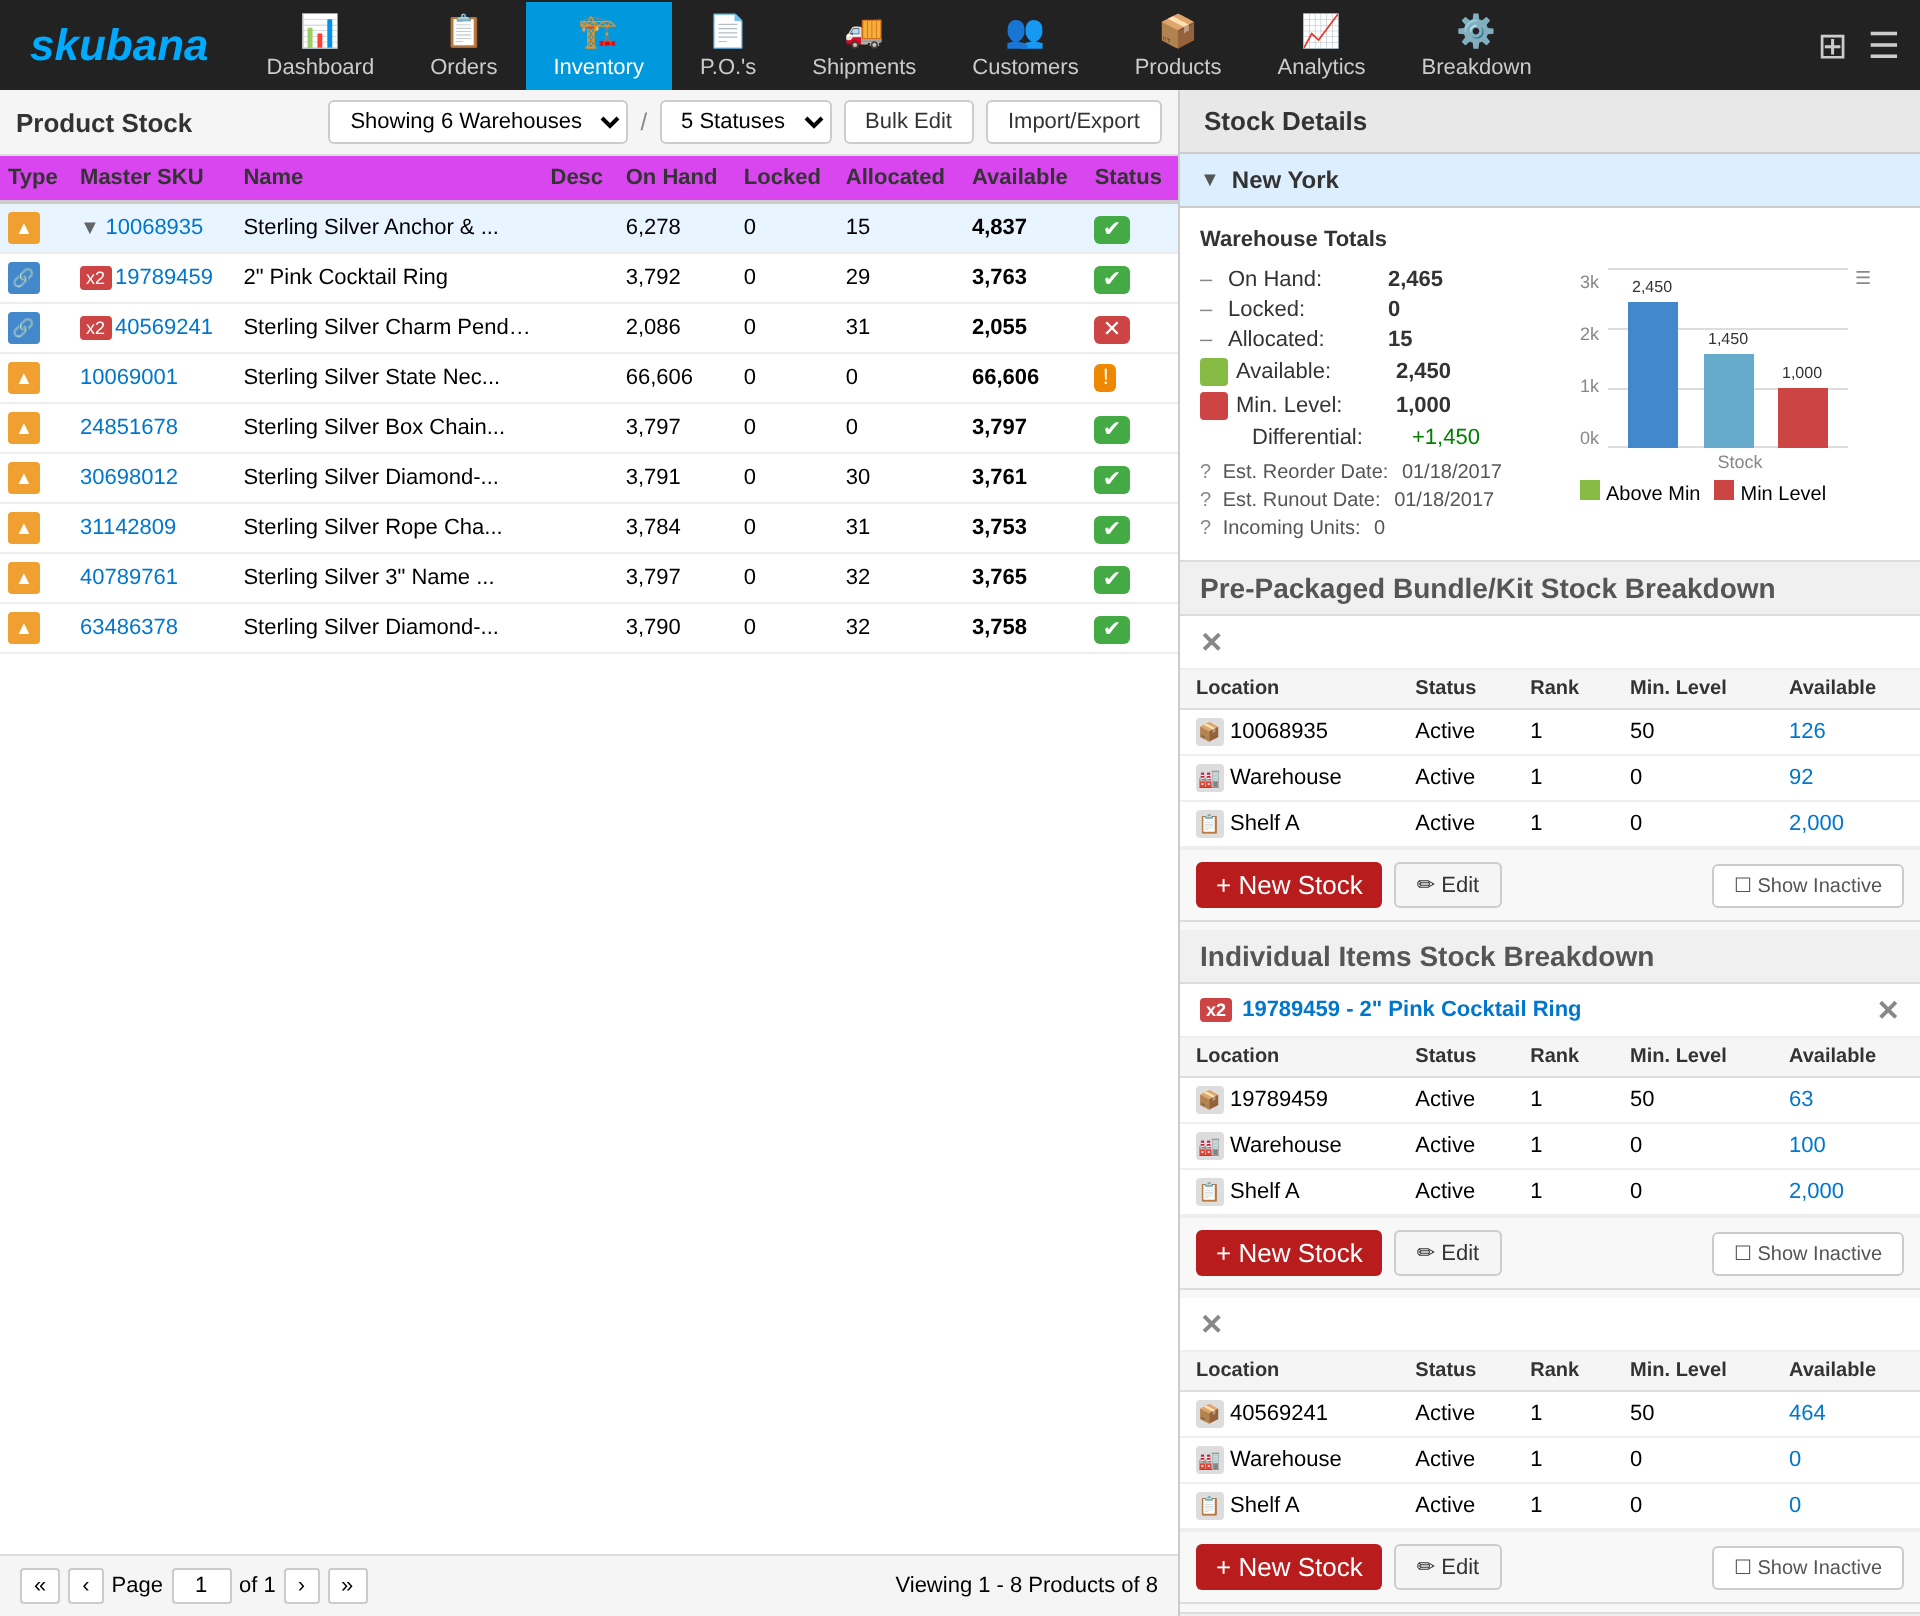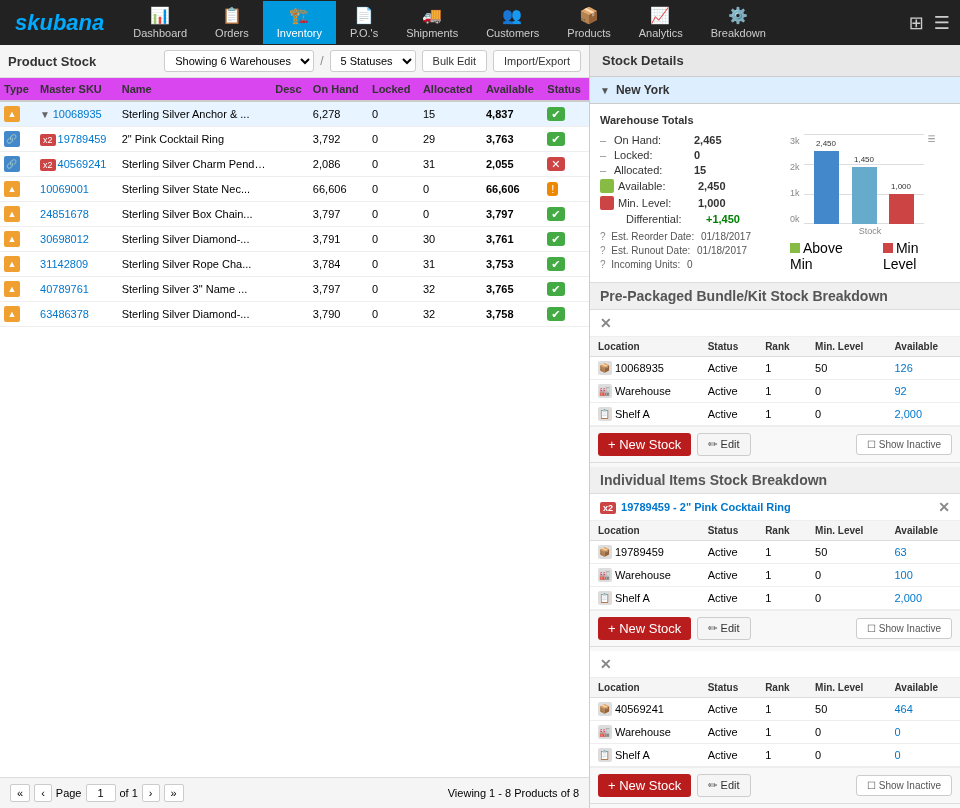--- a/index.html
+++ b/index.html
@@ -60,21 +60,21 @@
     .warehouse-totals { background: white; border-bottom: 1px solid #ddd; padding: 10px; }
     .wt-title { font-size: 11px; font-weight: bold; color: #333; margin-bottom: 8px; }
     .wt-content { display: flex; gap: 10px; }
     .wt-stats { flex: 1; }
     .wt-row { display: flex; align-items: center; margin-bottom: 3px; font-size: 11px; }
     .wt-row .dash { color: #888; margin-right: 6px; width: 8px; }
     .wt-row .label { color: #333; width: 80px; }
     .wt-row .value { font-weight: bold; color: #333; }
     .wt-row .diff-pos { color: green; font-weight: bold; }
     .wt-chart { width: 160px; position: relative; }
-    .chart-legend { display: flex; gap: 20px; font-size: 14px; margin-top: 4px; }
+    .chart-legend { display: flex; gap: 7px; font-size: 10px; margin-top: 4px; }
     .legend-dot { width: 10px; height: 10px; display: inline-block; margin-right: 3px; }
 
     
     .breakdown-section { background: white; border-bottom: 1px solid #ddd; margin-bottom: 4px; }
     .breakdown-title { background: #f0f0f0; padding: 5px 10px; font-size: 14px; font-weight: bold; color: #555; border-bottom: 1px solid #ddd; }
     .breakdown-subtitle { padding: 5px 10px; font-size: 11px; color: #0077cc; font-weight: bold; display: flex; justify-content: space-between; align-items: center; border-bottom: 1px solid #eee; }
     .close-btn { color: #888; cursor: pointer; font-size: 14px; }
 
     
     .btable { width: 100%; border-collapse: collapse; font-size: 11px; }
@@ -335,21 +335,21 @@
               <span class="value">2,450</span>
             </div>
             <div class="wt-row">
               <span style="width:14px;height:14px;background:#cc4444;border-radius:2px;display:inline-block;margin-right:4px;"></span>
               <span class="label">Min. Level:</span>
               <span class="value">1,000</span>
             </div>
             <div class="wt-row">
               <span class="dash" style="margin-right:18px;"></span>
               <span class="label">Differential:</span>
-              <span class="diff-pos" style="color:green;font-weight:bold;">+1,450</span>
+              <span class="diff-pos" style="color:green;font-weight:normal;">+1,450</span>
             </div>
             <div style="margin-top:6px;font-size:10px;color:#555;">
               <span style="color:#888;margin-right:3px;">?</span>
               <span>Est. Reorder Date:</span>
               <span style="margin-left:4px;">01/18/2017</span>
             </div>
             <div style="margin-top:3px;font-size:10px;color:#555;">
               <span style="color:#888;margin-right:3px;">?</span>
               <span>Est. Runout Date:</span>
               <span style="margin-left:4px;">01/18/2017</span>
@@ -373,21 +373,21 @@
 
                 <div style="position:absolute;top:0;left:0;right:0;height:1px;background:#ddd;"></div>
                 <div style="position:absolute;top:30px;left:0;right:0;height:1px;background:#ddd;"></div>
                 <div style="position:absolute;top:60px;left:0;right:0;height:1px;background:#ddd;"></div>
                 <div style="position:absolute;bottom:0;left:0;right:0;height:1px;background:#ddd;"></div>
 
                 <div style="position:absolute;bottom:0;left:10px;width:25px;height:73px;background:#4488cc;display:flex;align-items:flex-start;justify-content:center;">
                   <span style="font-size:8px;color:#333;margin-top:-12px;">2,450</span>
                 </div>
 
-                <div style="position:absolute;bottom:0;left:48px;width:25px;height:57px;background:#66aacc;display:flex;align-items:flex-start;justify-content:center;">
+                <div style="position:absolute;bottom:0;left:48px;width:25px;height:47px;background:#66aacc;display:flex;align-items:flex-start;justify-content:center;">
                   <span style="font-size:8px;color:#333;margin-top:-12px;">1,450</span>
                 </div>
 
                 <div style="position:absolute;bottom:0;left:85px;width:25px;height:30px;background:#cc4444;display:flex;align-items:flex-start;justify-content:center;">
                   <span style="font-size:8px;color:#333;margin-top:-12px;">1,000</span>
                 </div>
               </div>
               <div style="font-size:9px;color:#888;cursor:pointer;margin-left:4px;">☰</div>
             </div>
             <div style="text-align:center;font-size:9px;color:#888;margin-top:2px;">Stock</div>

